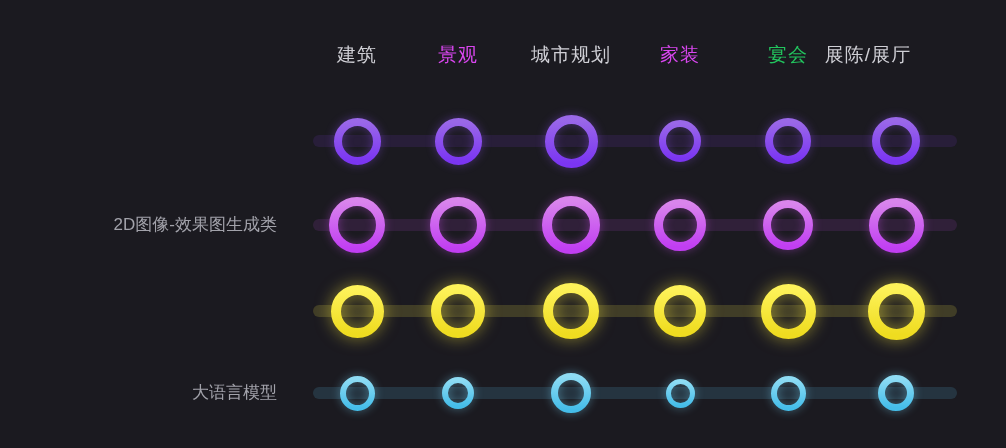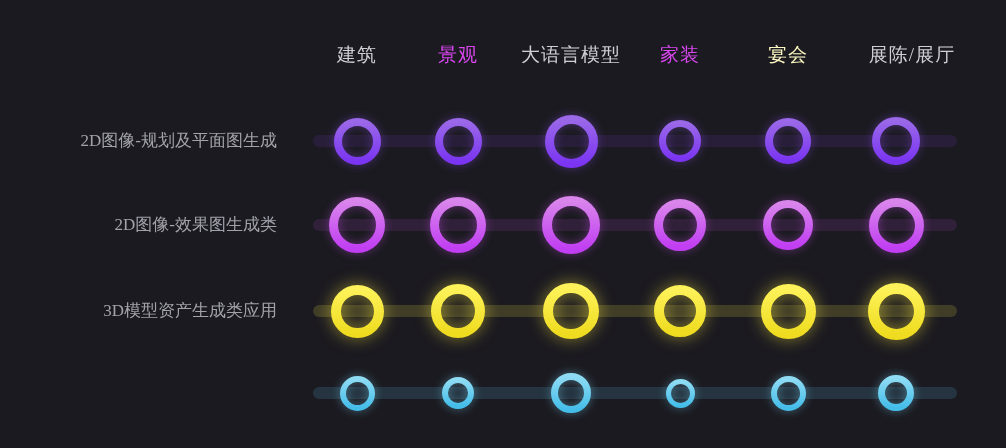--- a/index.html
+++ b/index.html
@@ -1,20 +1,20 @@
 <!DOCTYPE html>
 <html><head>
 <meta charset="utf-8">
 <style>
   * { margin:0; padding:0; box-sizing:border-box; }
   html, body { width:1006px; height:448px; overflow:hidden; }
   body { background:#1b1a20; }
   .stage {
     position:relative; width:1006px; height:344px;
-    font-family:Liberation Serif, serif;
+    font-family:Liberation Sans, sans-serif;
     background:radial-gradient(ellipse at 50% 45%, #1d1c23 0%, #1a1920 75%, #18171d 100%);
   }
   .col-header {
     position:absolute; top:45px; transform:translateX(-50%);
     font-size:19px; line-height:19px; letter-spacing:1px;
     color:#cfcfd5; white-space:nowrap;
   }
   .row-label {
     position:absolute; left:0; width:277px; text-align:right;
     font-size:17px; line-height:22px; color:#a2a2aa; white-space:nowrap;
@@ -43,25 +43,24 @@
           <stop offset="1" stop-color="#efdc20"></stop>
         </linearGradient>
         <linearGradient id="rg3" x1="0" y1="0" x2="0" y2="1">
           <stop offset="0" stop-color="#8edcf4"></stop>
           <stop offset="1" stop-color="#45bde9"></stop>
         </linearGradient>
       </defs>
     </svg>
     <div class="col-header" style="left: 357px; color: rgb(207, 207, 213);">建筑</div>
     <div class="col-header" style="left: 458px; color: #d946ef;">景观</div>
-    <div class="col-header" style="left: 571px; color: rgb(207, 207, 213);">大语言模型</div>
+    <div class="col-header" style="left: 571px; color: rgb(207, 207, 213);">城市规划</div>
     <div class="col-header" style="left: 680px; color: #d946ef;">家装</div>
-    <div class="col-header" style="left: 788px; color: #fef9c3;">宴会</div>
-    <div class="col-header" style="left: 912px; color: rgb(207, 207, 213);">展陈/展厅</div>
-    <div class="row-label" style="top: 130px; color: rgb(162, 162, 170);">2D图像-规划及平面图生成</div>
+    <div class="col-header" style="left: 788px; color: #22c55e;">宴会</div>
+    <div class="col-header" style="left: 868px; color: rgb(207, 207, 213);">展陈/展厅</div>
     <div class="band" style="top: 135px; background: rgba(128, 64, 230, 0.13);"></div>
     <svg class="ring-svg" width="79" height="79" style="left:317.5px;top:101.5px;filter:drop-shadow(0 0 5px rgba(140,80,240,0.40))">
       <circle cx="39.5" cy="39.5" r="19.5" fill="none" stroke="url(#rg0)" stroke-width="8"></circle>
     </svg>
     <svg class="ring-svg" width="79" height="79" style="left:418.5px;top:101.5px;filter:drop-shadow(0 0 5px rgba(140,80,240,0.40))">
       <circle cx="39.5" cy="39.5" r="19.5" fill="none" stroke="url(#rg0)" stroke-width="8"></circle>
     </svg>
     <svg class="ring-svg" width="85" height="85" style="left:528.5px;top:98.5px;filter:drop-shadow(0 0 5px rgba(140,80,240,0.40))">
       <circle cx="42.5" cy="42.5" r="22" fill="none" stroke="url(#rg0)" stroke-width="9"></circle>
     </svg>
@@ -87,40 +86,40 @@
     </svg>
     <svg class="ring-svg" width="84" height="84" style="left:638px;top:183px;filter:drop-shadow(0 0 5px rgba(205,80,240,0.40))">
       <circle cx="42" cy="42" r="21.5" fill="none" stroke="url(#rg1)" stroke-width="9"></circle>
     </svg>
     <svg class="ring-svg" width="82" height="82" style="left:747px;top:184px;filter:drop-shadow(0 0 5px rgba(205,80,240,0.40))">
       <circle cx="41" cy="41" r="21" fill="none" stroke="url(#rg1)" stroke-width="8"></circle>
     </svg>
     <svg class="ring-svg" width="87" height="87" style="left:852.5px;top:181.5px;filter:drop-shadow(0 0 5px rgba(205,80,240,0.40))">
       <circle cx="43.5" cy="43.5" r="23" fill="none" stroke="url(#rg1)" stroke-width="9"></circle>
     </svg>
-    <div class="row-label" style="top: 300px; color: rgb(162, 162, 170);">3D模型资产生成类应用</div>
     <div class="band" style="top: 305px; background: rgba(235, 222, 70, 0.18);"></div>
     <svg class="ring-svg" width="85" height="85" style="left:314.5px;top:268.5px;filter:drop-shadow(0 0 8px rgba(248,232,60,0.55))">
       <circle cx="42.5" cy="42.5" r="21.5" fill="none" stroke="url(#rg2)" stroke-width="10"></circle>
     </svg>
     <svg class="ring-svg" width="86" height="86" style="left:415px;top:268px;filter:drop-shadow(0 0 8px rgba(248,232,60,0.55))">
       <circle cx="43" cy="43" r="22" fill="none" stroke="url(#rg2)" stroke-width="10"></circle>
     </svg>
     <svg class="ring-svg" width="88" height="88" style="left:527px;top:267px;filter:drop-shadow(0 0 8px rgba(248,232,60,0.55))">
       <circle cx="44" cy="44" r="23" fill="none" stroke="url(#rg2)" stroke-width="10"></circle>
     </svg>
     <svg class="ring-svg" width="84" height="84" style="left:638px;top:269px;filter:drop-shadow(0 0 8px rgba(248,232,60,0.55))">
       <circle cx="42" cy="42" r="21" fill="none" stroke="url(#rg2)" stroke-width="10"></circle>
     </svg>
     <svg class="ring-svg" width="87" height="87" style="left:744.5px;top:267.5px;filter:drop-shadow(0 0 8px rgba(248,232,60,0.55))">
       <circle cx="43.5" cy="43.5" r="22.5" fill="none" stroke="url(#rg2)" stroke-width="10"></circle>
     </svg>
     <svg class="ring-svg" width="89" height="89" style="left:851.5px;top:266.5px;filter:drop-shadow(0 0 8px rgba(248,232,60,0.55))">
       <circle cx="44.5" cy="44.5" r="23" fill="none" stroke="url(#rg2)" stroke-width="11"></circle>
     </svg>
+    <div class="row-label" style="top: 382px; color: rgb(162, 162, 170);">大语言模型</div>
     <div class="band" style="top: 387px; background: rgba(95, 195, 235, 0.16);"></div>
     <svg class="ring-svg" width="67" height="67" style="left:323.5px;top:359.5px;filter:drop-shadow(0 0 5px rgba(120,210,245,0.45))">
       <circle cx="33.5" cy="33.5" r="14.5" fill="none" stroke="url(#rg3)" stroke-width="6"></circle>
     </svg>
     <svg class="ring-svg" width="64" height="64" style="left:426px;top:361px;filter:drop-shadow(0 0 5px rgba(120,210,245,0.45))">
       <circle cx="32" cy="32" r="13" fill="none" stroke="url(#rg3)" stroke-width="6"></circle>
     </svg>
     <svg class="ring-svg" width="72" height="72" style="left:535px;top:357px;filter:drop-shadow(0 0 5px rgba(120,210,245,0.45))">
       <circle cx="36" cy="36" r="16.5" fill="none" stroke="url(#rg3)" stroke-width="7"></circle>
     </svg>

